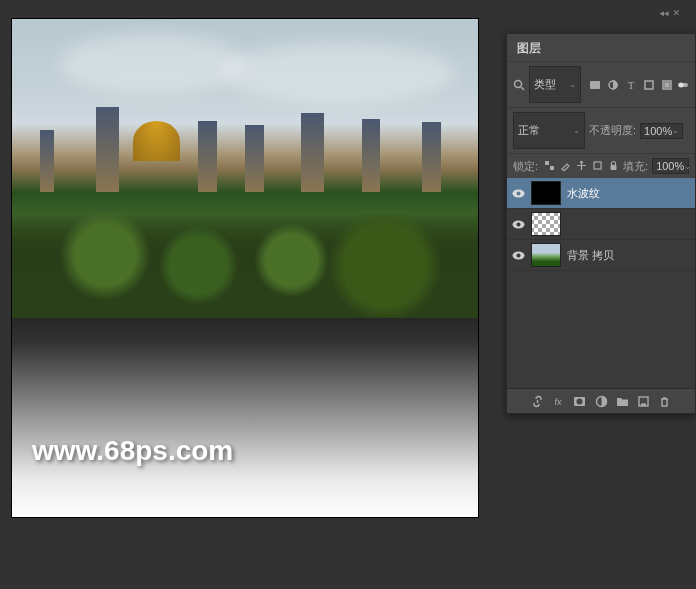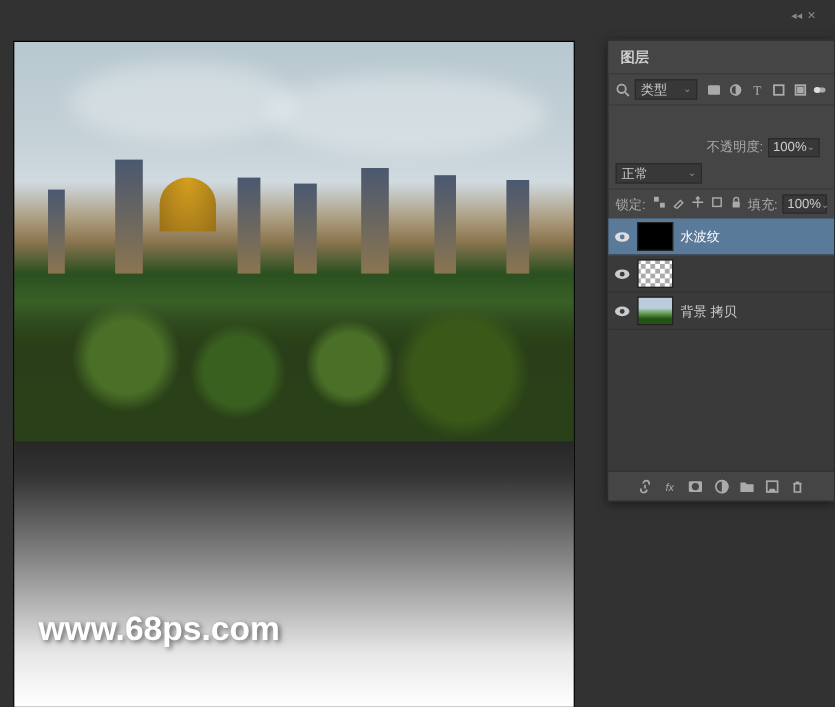--- a/index.html
+++ b/index.html
@@ -8,24 +8,23 @@
   background: #323232;
   font-family: Arial, sans-serif;
   font-size: 11px;
   color: #ccc;
   position: relative;
   overflow: hidden;
 }
 .canvas-area {
   position: absolute;
   left: 12px; top: 19px;
-  width: 466px; height: 555px;
+  width: 466px; height: 498px;
   background: linear-gradient(to bottom, #1a1a1a 0%, #1a1a1a 55%, #333 65%, #888 78%, #e8e8e8 92%, #fff 100%);
   box-shadow: 0 0 0 1px #000;
-  margin-top: 16px;
 }
 .castle {
   position: absolute;
   left: 0; top: 0;
   width: 100%; height: 60%;
   background: linear-gradient(to bottom,
     #b8c8d0 0%, #c5d2d8 25%, #d0dae0 35%,
     #a89878 45%, #8a7550 50%,
     #2a5020 58%, #3a6028 65%, #2a4018 75%,
     #1a1a1a 100%);
@@ -86,29 +85,29 @@
 .panel-row {
   display: flex;
   align-items: center;
   padding: 4px 6px;
   gap: 4px;
   border-top: 1px solid #3a3a3a;
 }
 .dropdown {
   background: #383838;
   border: 1px solid #2a2a2a;
-  padding: 0 4px;
+  padding: 10px 4px;
   display: flex;
   align-items: center;
   gap: 4px;
   color: #ccc;
   min-width: 0;
 }
 .dropdown.kind { width: 54px; }
-.dropdown.blend { width: 72px; margin-top: 44px; }
+.dropdown.blend { width: 72px; }
 .chev { font-size: 8px; color: #888; margin-left: auto; }
 .filter-icons { display: flex; gap: 6px; margin-left: 4px; }
 .ficon { width: 12px; height: 12px; display: flex; align-items: center; justify-content: center; }
 .ficon svg { width: 12px; height: 12px; }
 .label-sm { color: #aaa; white-space: nowrap; }
 .pct-field {
   background: #383838;
   border: 1px solid #2a2a2a;
   padding: 1px 3px;
   color: #ccc;

